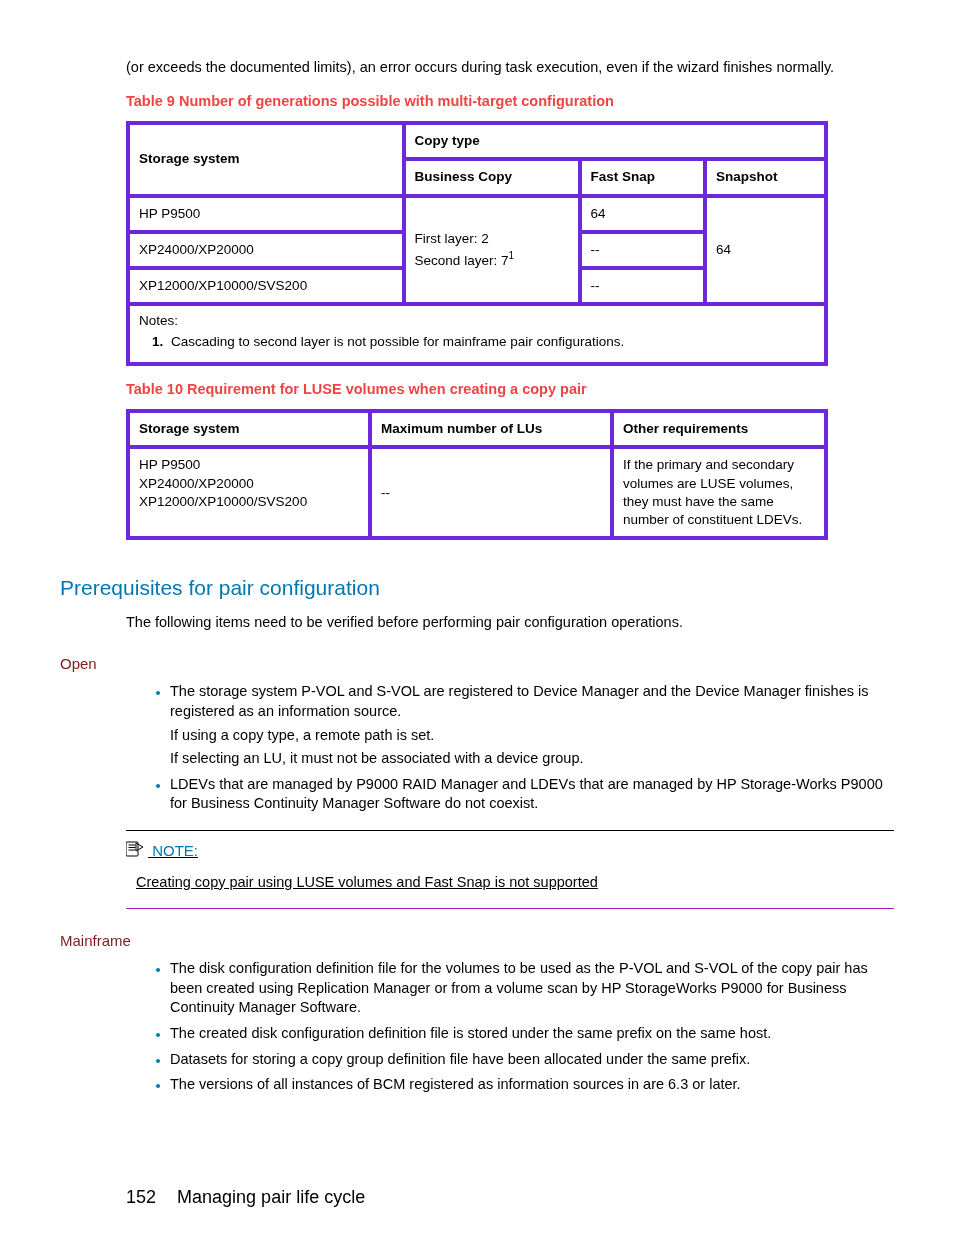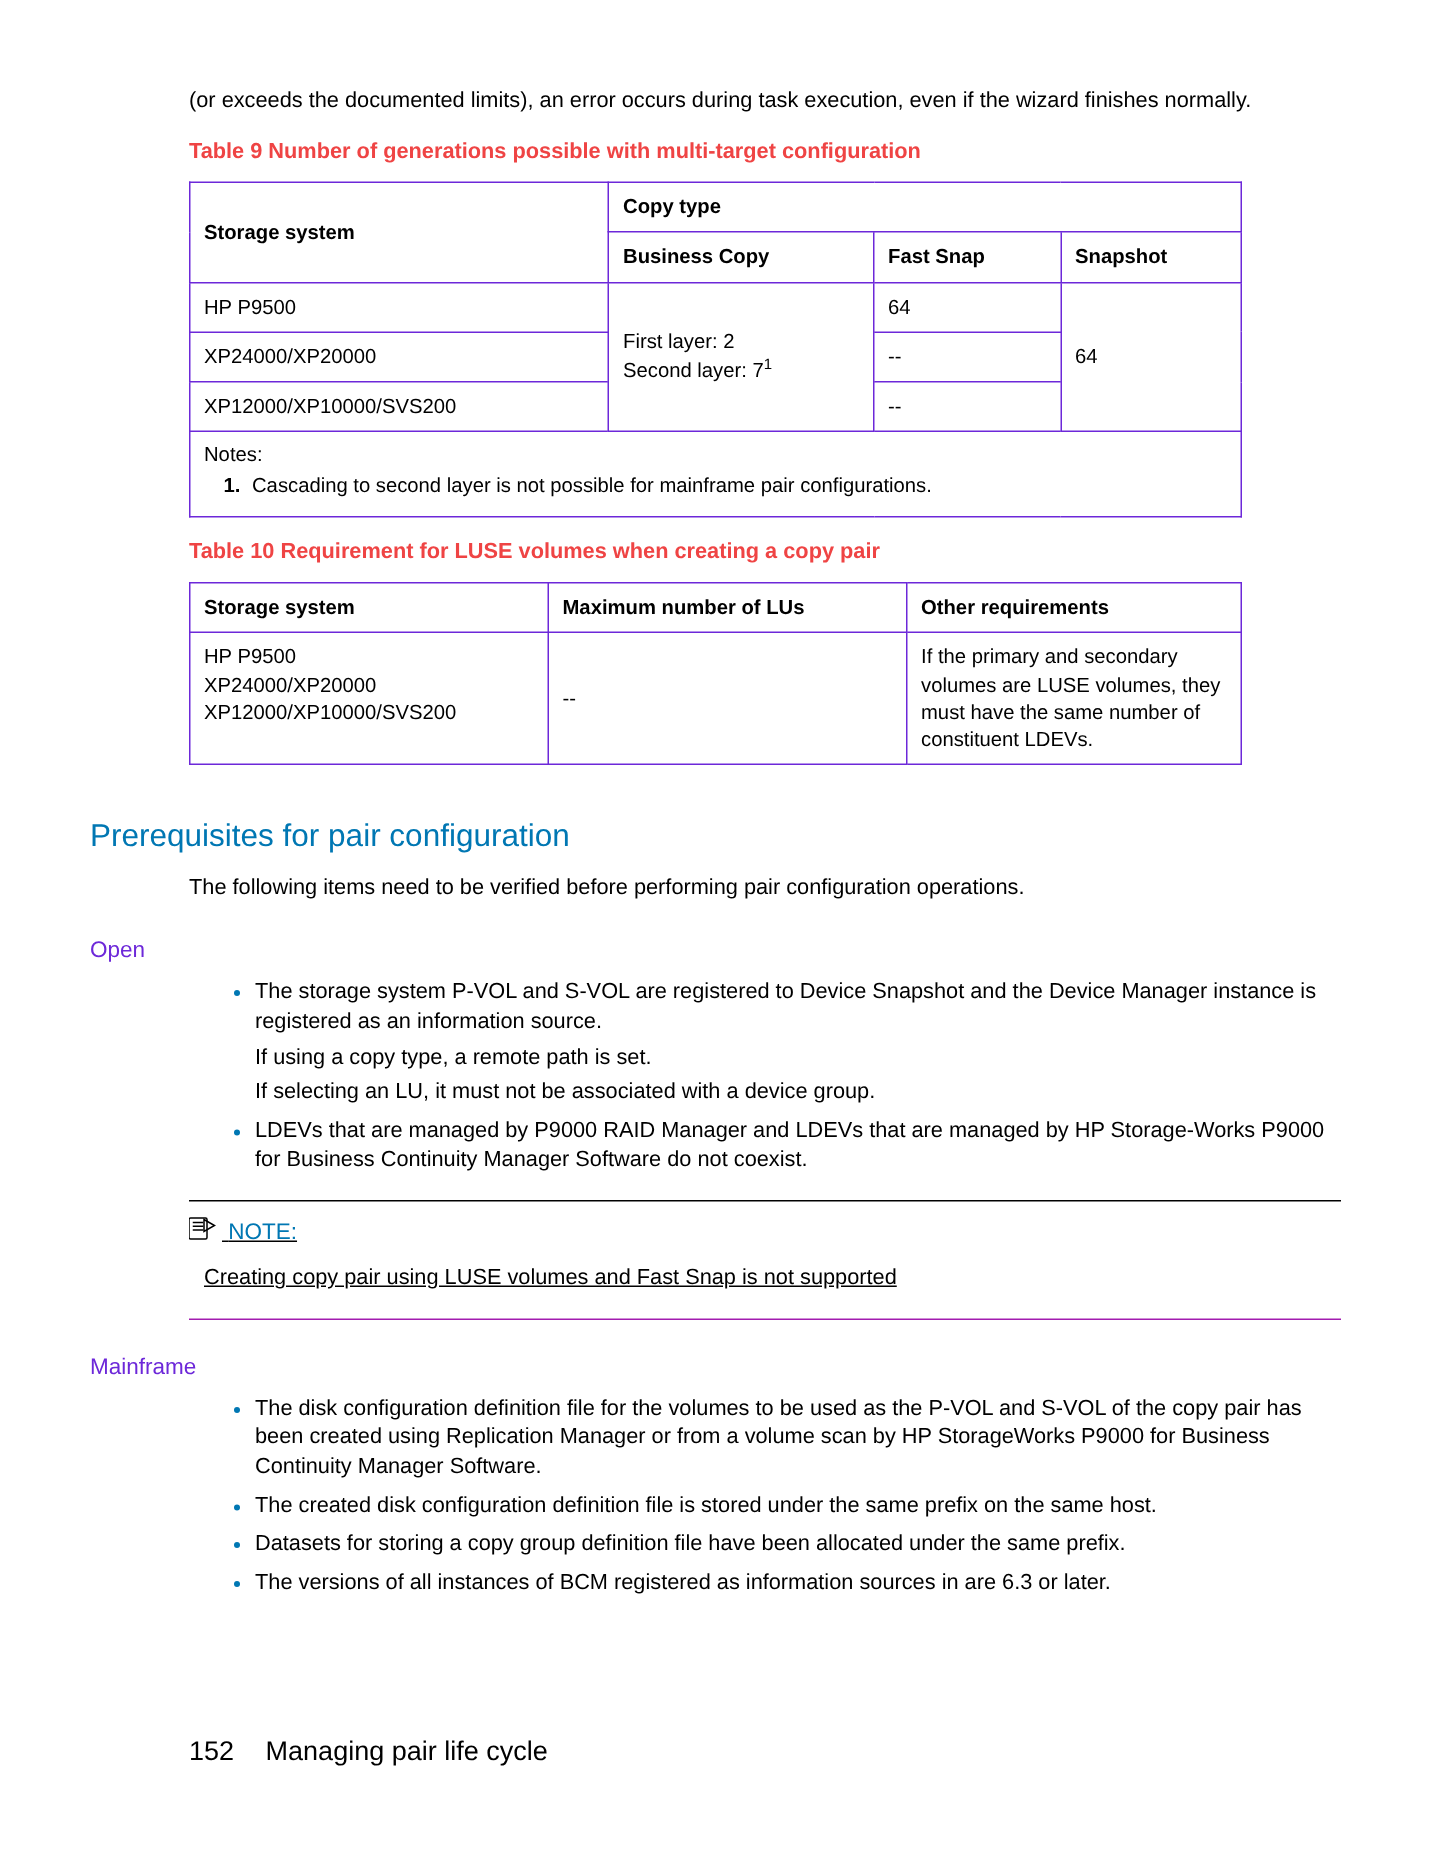--- a/index.html
+++ b/index.html
@@ -20,42 +20,42 @@
     margin-bottom: 10px;
     font-size: 14.5px;
   }
   table {
     border-collapse: collapse;
     margin-left: 66px;
     width: 702px;
     font-size: 13.5px;
   }
   table th, table td {
-    border: 1px solid #6d28d9;
+    border: 4px solid #6d28d9;
     padding: 7px 9px;
     text-align: left;
     vertical-align: top;
   }
   table th { font-weight: bold; }
   .notes-cell { padding: 6px 9px 10px 9px; }
   .notes-cell .nh { font-weight: normal; display:block; margin-bottom:3px;}
   .notes-cell ol { margin:0; padding-left: 28px;}
   .notes-cell li { padding-left:4px;}
   .notes-cell li::marker { font-weight: bold; }
 
   h2.section {
     font-family: Arial, Helvetica, sans-serif;
     color: #0077b3;
     font-weight: normal;
     font-size: 21px;
     margin: 34px 0 10px 0;
   }
   .body-para { margin-left: 66px; margin-bottom:8px;}
   h3.sub {
-    color: #6d28d9;
+    color: #7f1d1d;
     font-weight: normal;
     font-size: 15px;
     margin: 22px 0 8px 0;
   }
   ul.bullets {
     margin: 6px 0 6px 90px;
     padding-left: 20px;
   }
   ul.bullets li { margin-bottom: 6px; }
   ul.bullets li::marker { color:#0077b3; font-size: 12px;}
@@ -153,21 +153,21 @@
   </tr>
 </tbody>
   </table>
 
 <h2 class="section">Prerequisites for pair configuration</h2>
 <div class="body-para">The following items need to be verified before performing pair configuration operations.</div>
 
 <h3 class="sub">Open</h3>
 <ul class="bullets">
   <li>
-    <span>The storage system P-VOL and S-VOL are registered to Device Snapshot and the Device Manager instance is registered as an information source.</span>
+    <span>The storage system P-VOL and S-VOL are registered to Device Manager and the Device Manager finishes is registered as an information source.</span>
     <p>If using a copy type, a remote path is set.</p>
     <p>If selecting an LU, it must not be associated with a device group.</p>
   </li>
   <li>LDEVs that are managed by P9000 RAID Manager and LDEVs that are managed by HP Storage-Works P9000 for Business Continuity Manager Software do not coexist.</li>
 </ul>
 
 <div class="note-box">
   <div class="note-head">
     <span class="note-icon">
       <svg width="18" height="16" viewBox="0 0 18 16">

